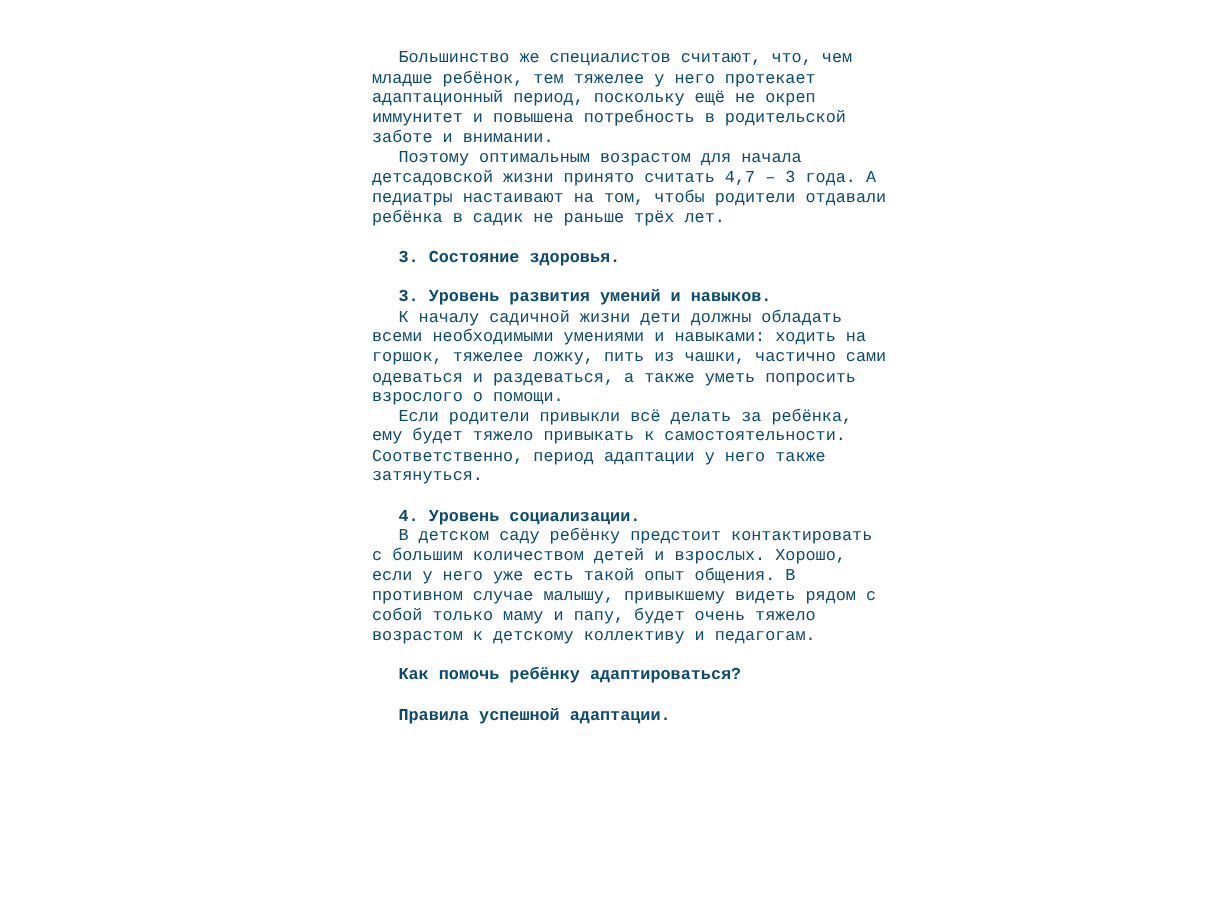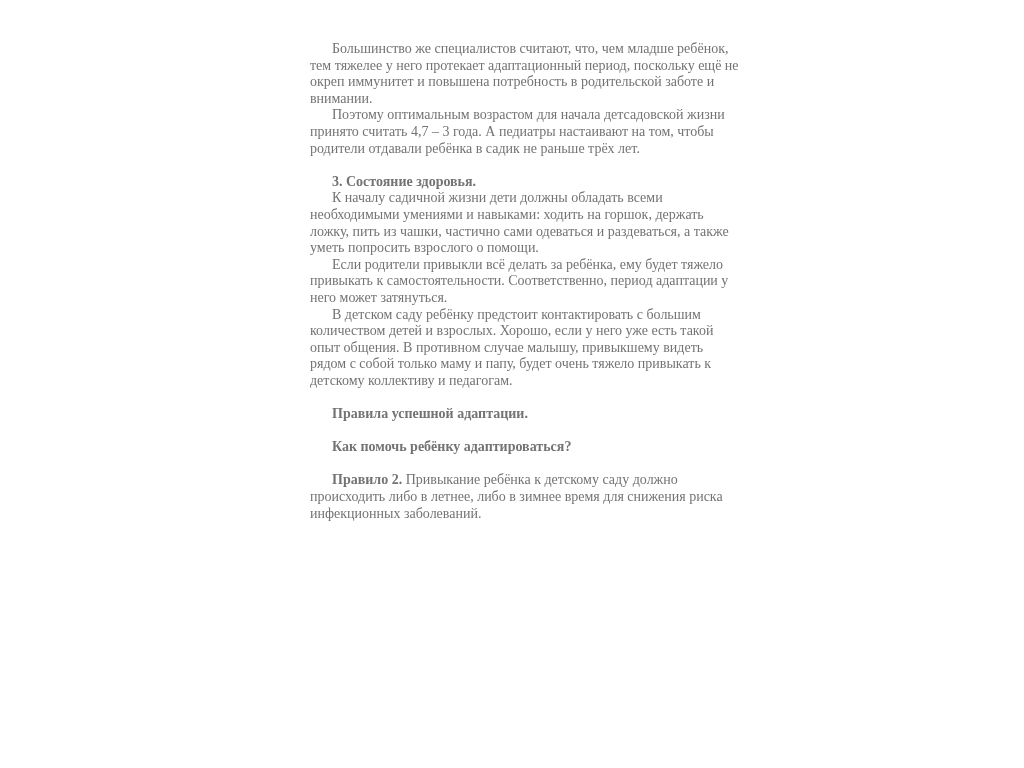--- a/index.html
+++ b/index.html
@@ -39,39 +39,40 @@
     margin-top: 16.6px !important;
   }
   .lead {
     font-weight: bold;
   }
 </style>
 </head>
 <body style="background: rgb(255, 255, 255);">
 
 <div class="page">
-  <div class="text-col" style="color: #737373;">
+  <div class="text-col" style="color: #0c4a6e; font-family: Liberation Mono, monospace;">
 
     <p class="body">Большинство же специалистов считают, что, чем младше ребёнок, тем тяжелее у него протекает адаптационный период, поскольку ещё не окреп иммунитет и повышена потребность в родительской заботе и внимании.</p>
 
     <p class="body">Поэтому оптимальным возрастом для начала детсадовской жизни принято считать 4,7 – 3 года. А педиатры настаивают на том, чтобы родители отдавали ребёнка в садик не раньше трёх лет.</p>
 
     <p class="heading sp">3. Состояние здоровья.</p>
 
 
 
+    <p class="heading sp">3. Уровень развития умений и навыков.</p>
 
-    <p class="body">К началу садичной жизни дети должны обладать всеми необходимыми умениями и навыками: ходить на горшок, держать ложку, пить из чашки, частично сами одеваться и раздеваться, а также уметь попросить взрослого о помощи.</p>
+    <p class="body">К началу садичной жизни дети должны обладать всеми необходимыми умениями и навыками: ходить на горшок, тяжелее ложку, пить из чашки, частично сами одеваться и раздеваться, а также уметь попросить взрослого о помощи.</p>
 
-    <p class="body">Если родители привыкли всё делать за ребёнка, ему будет тяжело привыкать к самостоятельности. Соответственно, период адаптации у него может затянуться.</p>
+    <p class="body">Если родители привыкли всё делать за ребёнка, ему будет тяжело привыкать к самостоятельности. Соответственно, период адаптации у него также затянуться.</p>
 
+    <p class="heading sp">4. Уровень социализации.</p>
 
-    <p class="body">В детском саду ребёнку предстоит контактировать с большим количеством детей и взрослых. Хорошо, если у него уже есть такой опыт общения. В противном случае малышу, привыкшему видеть рядом с собой только маму и папу, будет очень тяжело привыкать к детскому коллективу и педагогам.</p>
+    <p class="body">В детском саду ребёнку предстоит контактировать с большим количеством детей и взрослых. Хорошо, если у него уже есть такой опыт общения. В противном случае малышу, привыкшему видеть рядом с собой только маму и папу, будет очень тяжело возрастом к детскому коллективу и педагогам.</p>
+
+    <p class="heading sp">Как помочь ребёнку адаптироваться?</p>
 
     <p class="heading sp">Правила успешной адаптации.</p>
 
-    <p class="heading sp">Как помочь ребёнку адаптироваться?</p>
 
-
-    <p class="body sp"><span class="lead">Правило 2.</span><span> Привыкание ребёнка к детскому саду должно происходить либо в летнее, либо в зимнее время для снижения риска инфекционных заболеваний.</span></p>
 
   </div>
 </div>
 
 </body></html>

